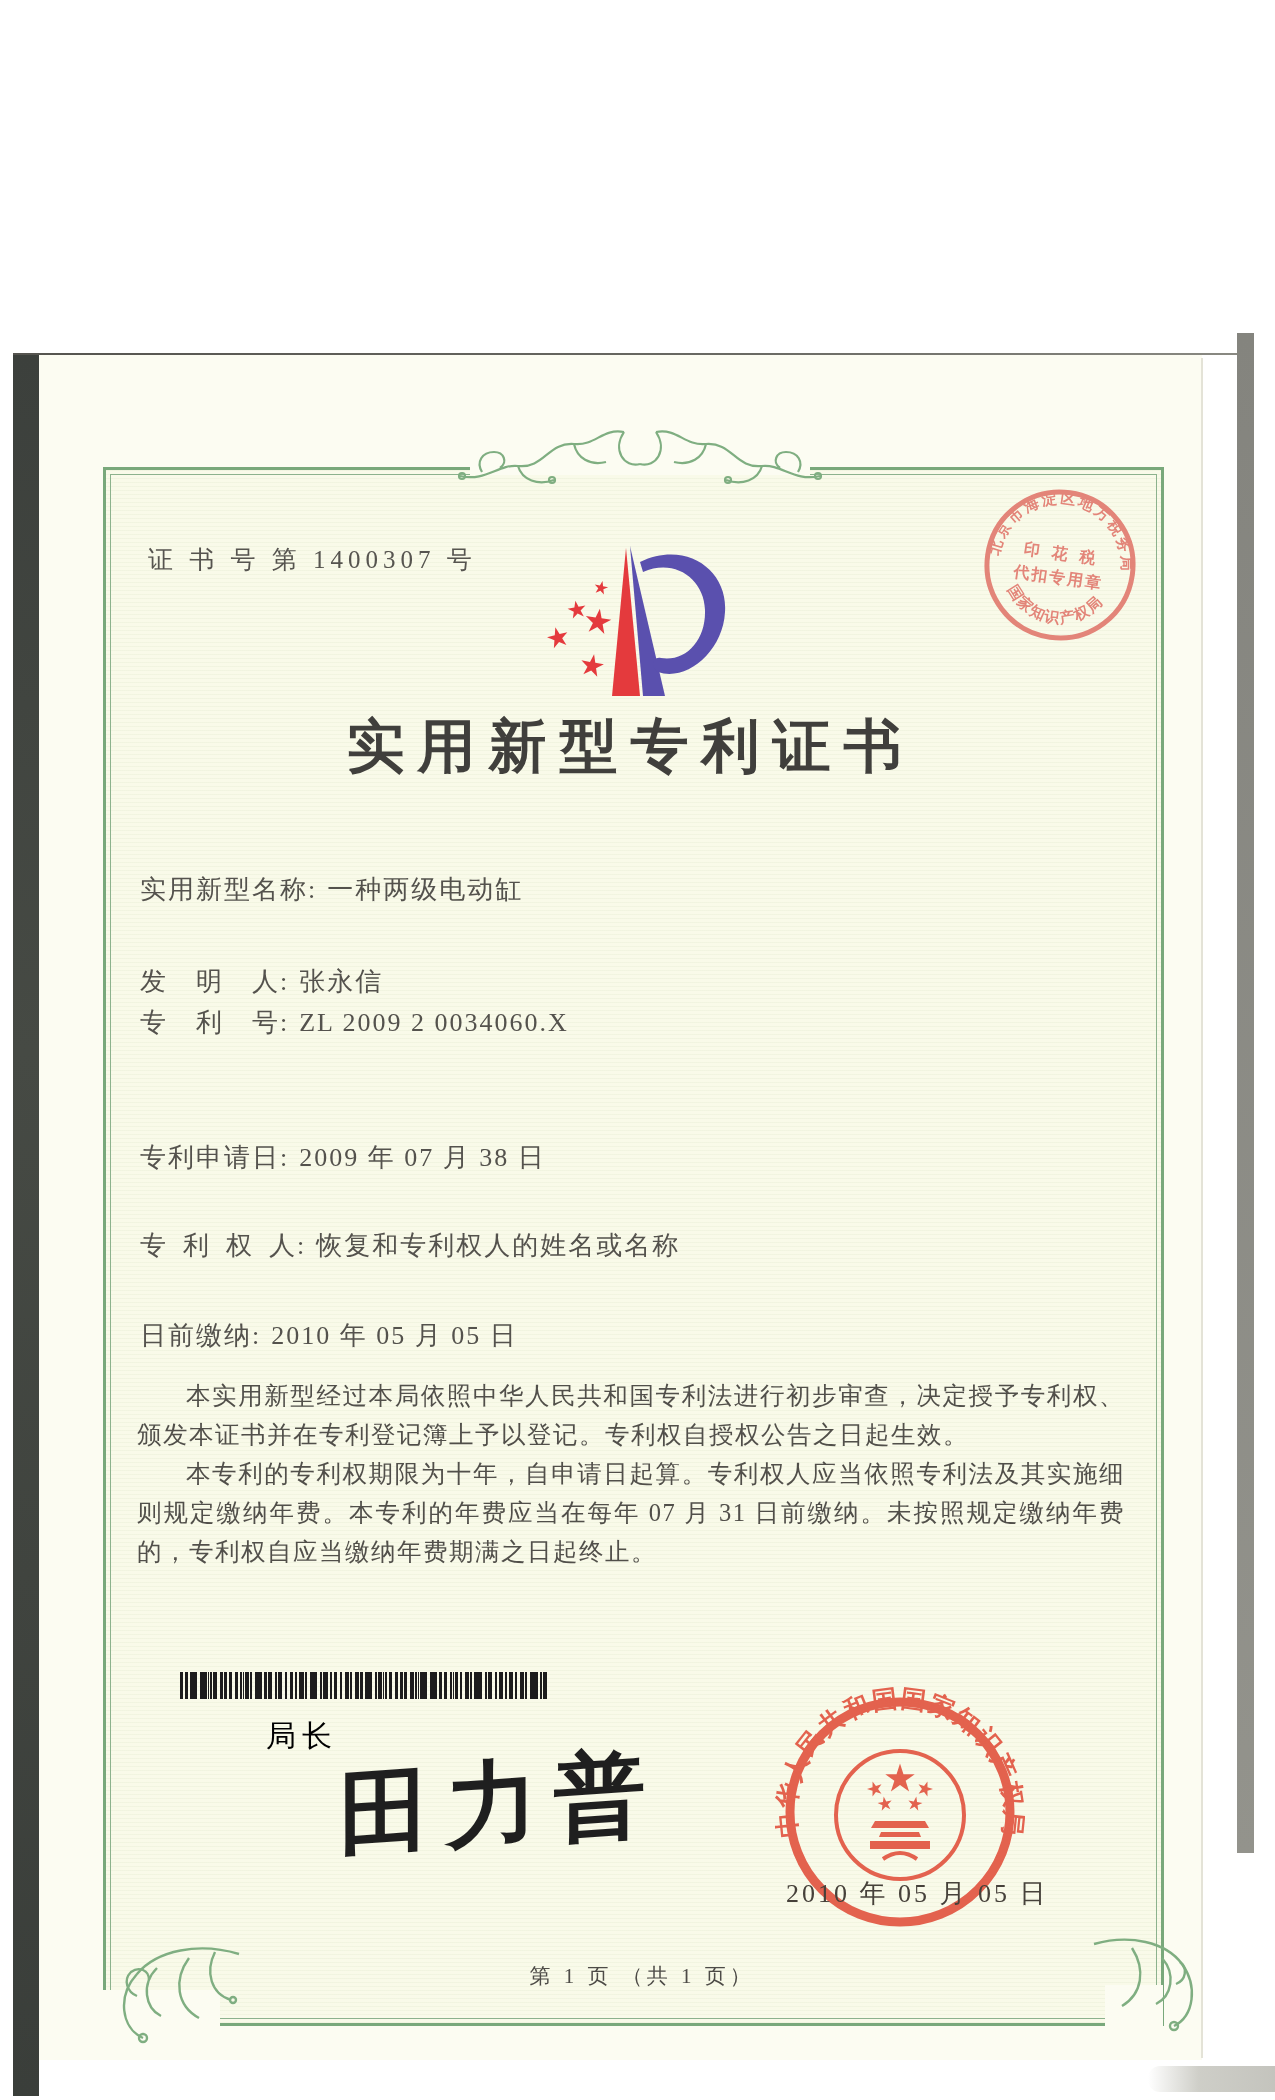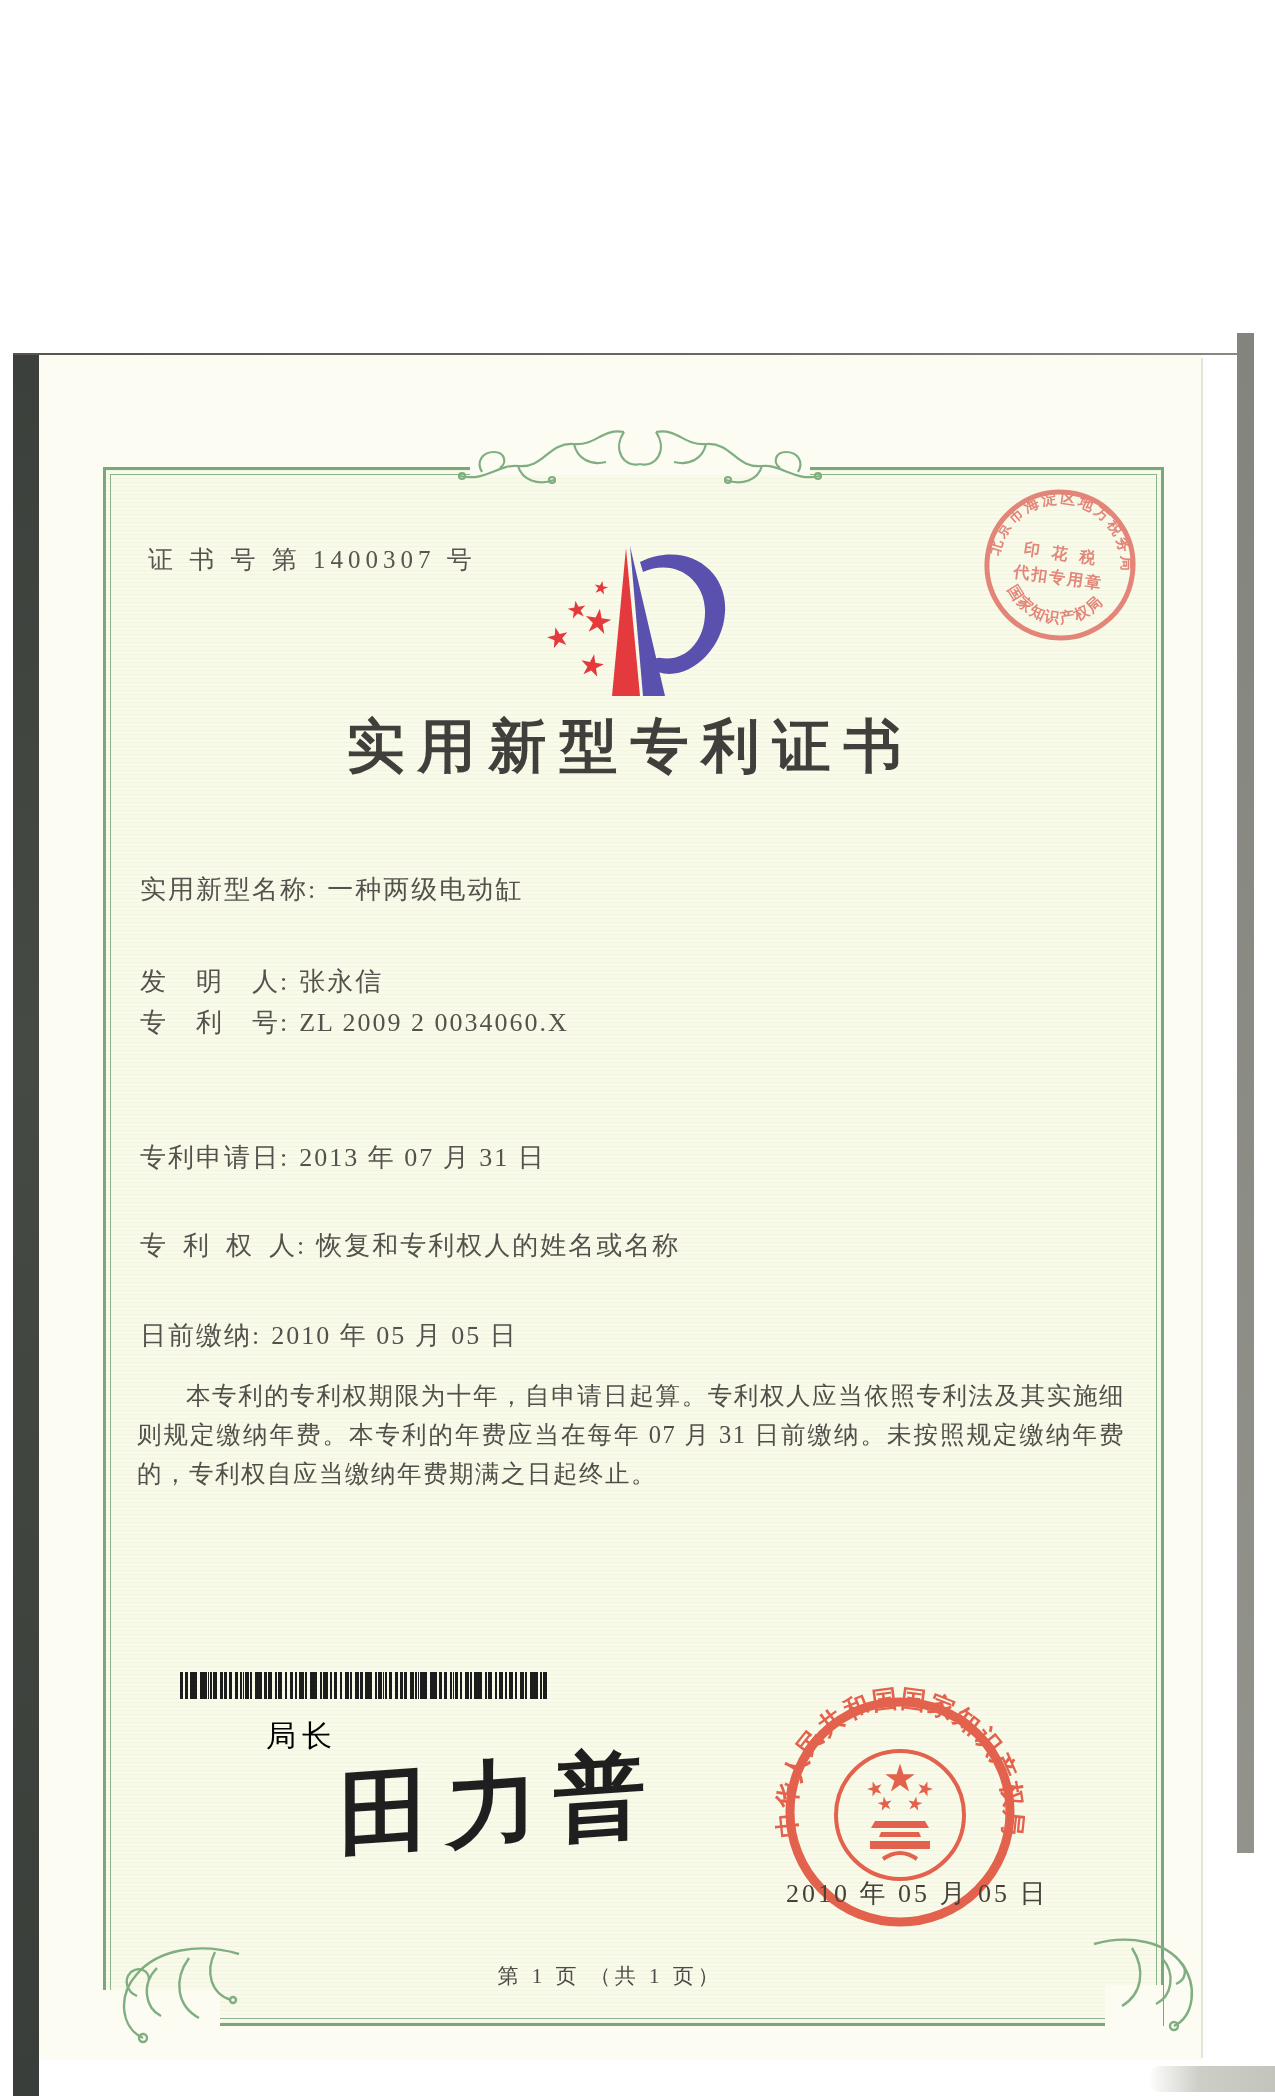--- a/index.html
+++ b/index.html
@@ -36,21 +36,21 @@
   .barcode{left:180px;top:1672px;width:370px;height:27px;background-color:transparent;
     background-image:
       repeating-linear-gradient(90deg,#1c1c1c 0 2px,rgba(0,0,0,0) 2px 5px),
       repeating-linear-gradient(90deg,#1c1c1c 0 1px,rgba(0,0,0,0) 1px 7px),
       repeating-linear-gradient(90deg,#1c1c1c 0 3px,rgba(0,0,0,0) 3px 11px);}
   .director{left:266px;top:1716px;font-size:30px;color:#000000;letter-spacing:6px;}
   .signature{left:338px;top:1742px;font-size:92px;font-weight:700;color:#1f1f1f;letter-spacing:16px;
              transform:rotate(-4deg) skewX(-4deg);white-space:nowrap;}
   .seal-main{left:775px;top:1687px;opacity:.93;}
   .seal-date{left:786px;top:1876px;font-size:26px;letter-spacing:3px;color:#46413a;z-index:6;}
-  .footer{left:110px;top:1962px;width:1000px;text-align:center;font-size:21px;letter-spacing:4px;color:#4d4b47;}
+  .footer{left:110px;top:1962px;width:1000px;text-align:center;font-size:21px;letter-spacing:4px;color:#4d4b47;padding-left:32px;}
   .seal-tax{left:978px;top:483px;opacity:.88;transform:rotate(8deg);}
   .logo{left:534px;top:546px;}
   svg{display:block;}
 </style>
 </head>
 <body>
 
 <div class="abs scan-top-edge"></div>
 <div class="abs scan-left-bar"></div>
 <div class="abs scan-right-bar"></div>
@@ -116,25 +116,26 @@
   <polygon points="92,2 78,150 106,150" fill="#e43a3d"></polygon>
   <polygon points="96,0 109,150 131,150" fill="#5a50ae"></polygon>
   <path d="M106,16 C152,-6 194,24 191,66 C189,106 152,136 124,126 C116,122 118,110 127,112 C152,116 172,94 171,64 C170,32 140,12 109,26 Z" fill="#5a50ae"></path>
 </svg>
 
 <div class="abs title">实用新型专利证书</div>
 
 <div class="abs field f0"><span class="lbl">实用新型名称:</span><span>一种两级电动缸</span></div>
 <div class="abs field f1"><span class="lbl">发　明　人:</span><span>张永信</span></div>
 <div class="abs field f2"><span class="lbl">专　利　号:</span><span>ZL 2009 2 0034060.X</span></div>
-<div class="abs field f3"><span class="lbl">专利申请日:</span><span>2013 年 07 月 31 日</span></div>
+<div class="abs field f3"><span class="lbl">专利申请日:</span><span>2009 年 07 月 38 日</span></div>
 <div class="abs field f4"><span class="lbl">专 利 权 人:</span><span>恢复和专利权人的姓名或名称</span></div>
 <div class="abs field f5"><span class="lbl">日前缴纳:</span><span>2010 年 05 月 05 日</span></div>
 
 <div class="abs body-text">
+  <p>本实用新型经过本局依照中华人民共和国专利法进行初步审查，决定授予专利权、颁发本证书并在专利登记簿上予以登记。专利权自授权公告之日起生效。</p>
   <p>本专利的专利权期限为十年，自申请日起算。专利权人应当依照专利法及其实施细则规定缴纳年费。本专利的年费应当在每年 07 月 31 日前缴纳。未按照规定缴纳年费的，专利权自应当缴纳年费期满之日起终止。</p>
 </div>
 
 <div class="abs barcode"></div>
 
 <div class="abs director">局长</div>
 <div class="abs signature">田力普</div>
 
 <svg class="abs seal-main" width="250" height="250" viewBox="0 0 250 250">
   <defs>

